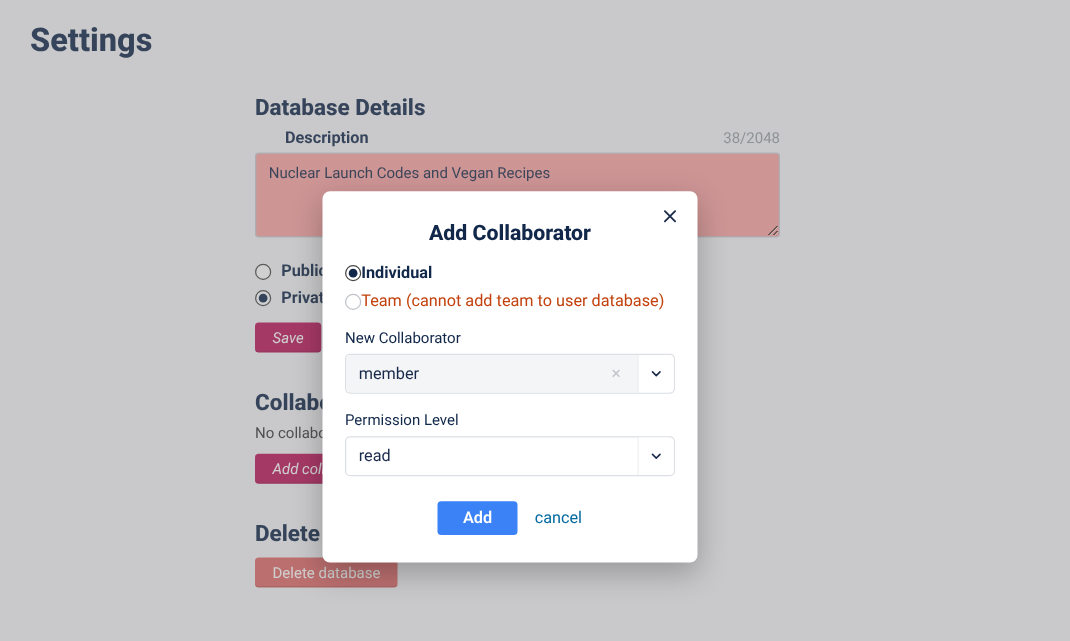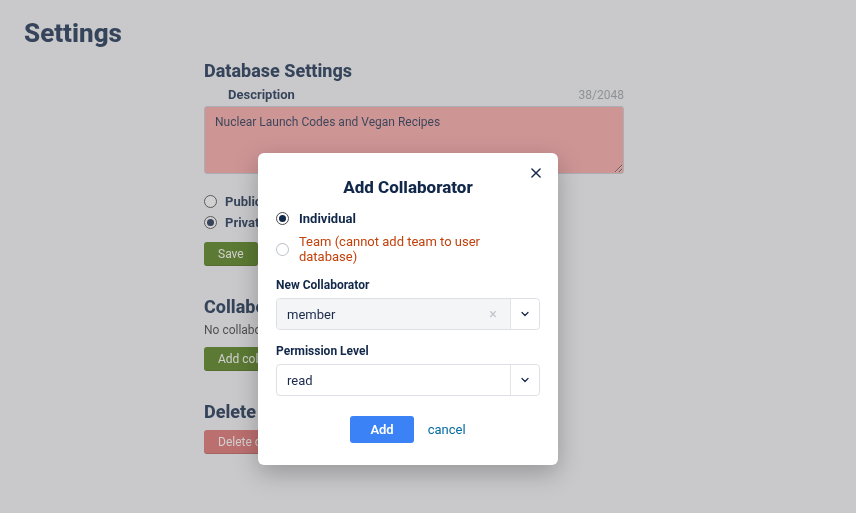--- a/index.html
+++ b/index.html
@@ -12,21 +12,21 @@
     overflow: hidden;
     color: #1a2a4a;
   }
   .page {
     padding: 18px 24px;
   }
   h1.page-title {
     font-size: 26px;
     font-weight: 800;
     color: #12284a;
-    margin-bottom: 12px;
+    margin-bottom: 28px;
   }
   .content {
     margin-left: 180px;
     width: 420px;
   }
   h2.section-title {
     font-size: 18px;
     font-weight: 800;
     color: #12284a;
     margin-bottom: 6px;
@@ -90,22 +90,23 @@
     display: inline-block;
     padding: 5px 14px;
     border-radius: 3px;
     font-size: 12px;
     border: none;
     cursor: pointer;
     color: #fff;
     font-family: inherit;
   }
   .btn-primary {
-    background: #4d7c0f;
+    background: #be185d;
     box-shadow: inset 0 -1px 0 rgba(0,0,0,0.15);
+    font-style: italic;
   }
   .btn-danger {
     background: #e06a6a;
     box-shadow: inset 0 -1px 0 rgba(0,0,0,0.15);
   }
   .btn-modal-primary {
     background: #3b82f6;
     padding: 6px 20px;
     font-weight: 600;
     font-size: 13px;
@@ -160,34 +161,33 @@
     text-align: center;
     font-size: 17px;
     font-weight: 800;
     color: #12284a;
     margin-top: 6px;
     margin-bottom: 14px;
   }
   .modal-radio-row {
     display: flex;
     align-items: center;
-    gap: 10px;
     font-size: 13px;
     font-weight: 700;
     color: #12284a;
     margin-bottom: 8px;
   }
   .modal-radio-row.disabled {
     color: #c2410c;
     font-weight: 400;
   }
   .modal-radio-row.disabled .radio { border-color: #bfc3c9; }
   .field-label {
     font-size: 12px;
-    font-weight: 700;
+    font-weight: 400;
     color: #12284a;
     margin-top: 14px;
     margin-bottom: 6px;
   }
   .combo {
     width: 100%;
     height: 32px;
     border: 1px solid #dcdfe4;
     border-radius: 4px;
     display: flex;
@@ -233,21 +233,21 @@
   }
   .combo-value { flex: 1; }
 </style>
 </head>
 <body>
 
 <div class="page">
   <h1 class="page-title">Settings</h1>
 
   <div class="content">
-    <h2 class="section-title">Database Settings</h2>
+    <h2 class="section-title">Database Details</h2>
 
     <div class="desc-row">
       <span class="desc-label">Description</span>
       <span class="char-count">38/2048</span>
     </div>
     <textarea class="desc-input" style="">Nuclear Launch Codes and Vegan Recipes</textarea>
 
     <div class="radio-group">
       <div class="radio-row">
         <span class="radio"></span>

